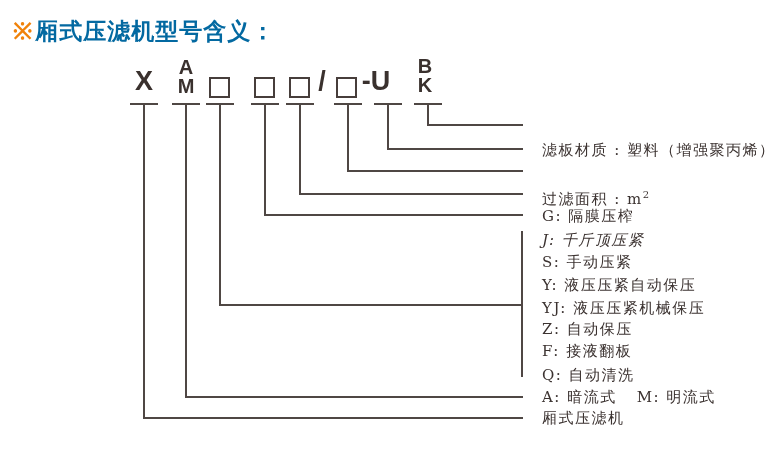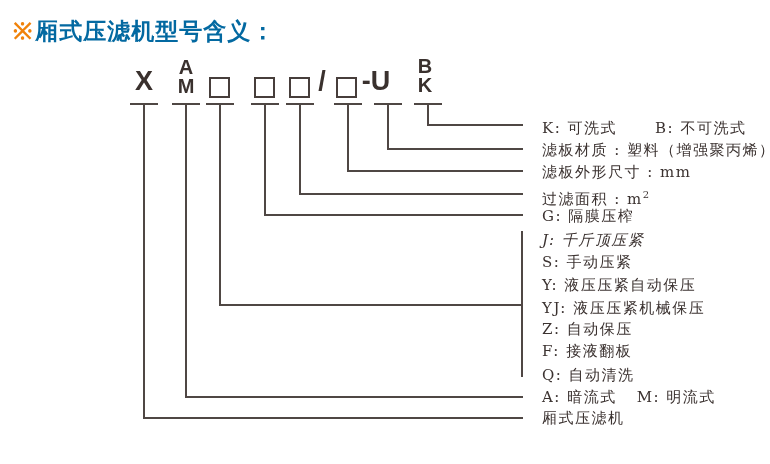--- a/index.html
+++ b/index.html
@@ -155,25 +155,23 @@
   <div class="hline" style="left:387px; top:148px; width:136px;"></div>
   <div class="hline" style="left:347px; top:170px; width:176px;"></div>
   <div class="hline" style="left:299px; top:193px; width:224px;"></div>
   <div class="hline" style="left:264px; top:214px; width:259px;"></div>
   <div class="hline" style="left:219px; top:304px; width:303px;"></div>
   <div class="hline" style="left:185px; top:396px; width:338px;"></div>
   <div class="hline" style="left:143px; top:417px; width:380px;"></div>
 
   <div class="bracket"></div>
 
-  <div class="label" style="top:117px;"><span>K: 可洗式</span><span class="gap38">B: 不可洗式</span></div>
 
   <div class="label" style="top:139px;"><span>滤板材质 : 塑料（增强聚丙烯）</span></div>
 
-  <div class="label" style="top:161px;"><span>滤板外形尺寸 : mm</span></div>
 
   <div class="label" style="top:184px;"><span>过滤面积 : m</span><sup>2</sup></div>
 
   <div class="label" style="top:205px;"><span>G: 隔膜压榨</span></div>
 
   <div class="label" style="top:229px;font-style:italic;"><span>J: 千斤顶压紧</span></div>
 
   <div class="label" style="top:251px;"><span>S: 手动压紧</span></div>
 
   <div class="label" style="top:274px;text-align:right;"><span>Y: 液压压紧自动保压</span></div>

